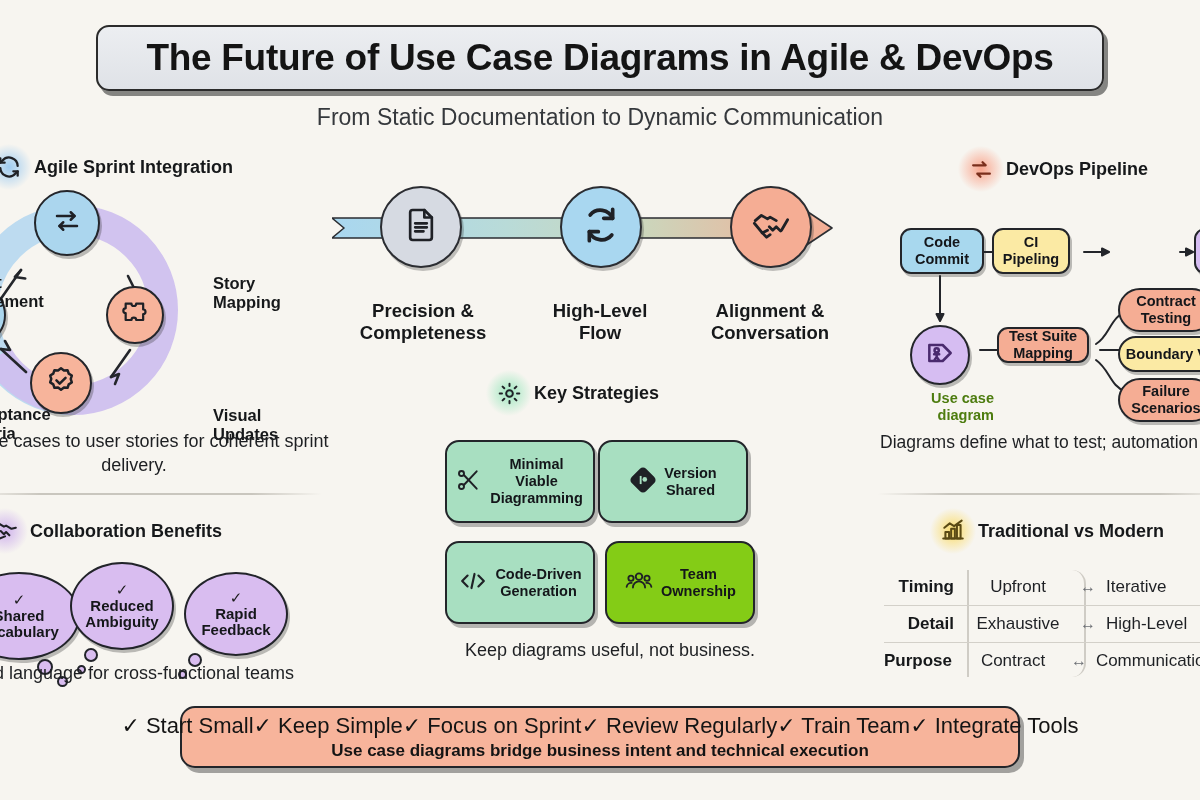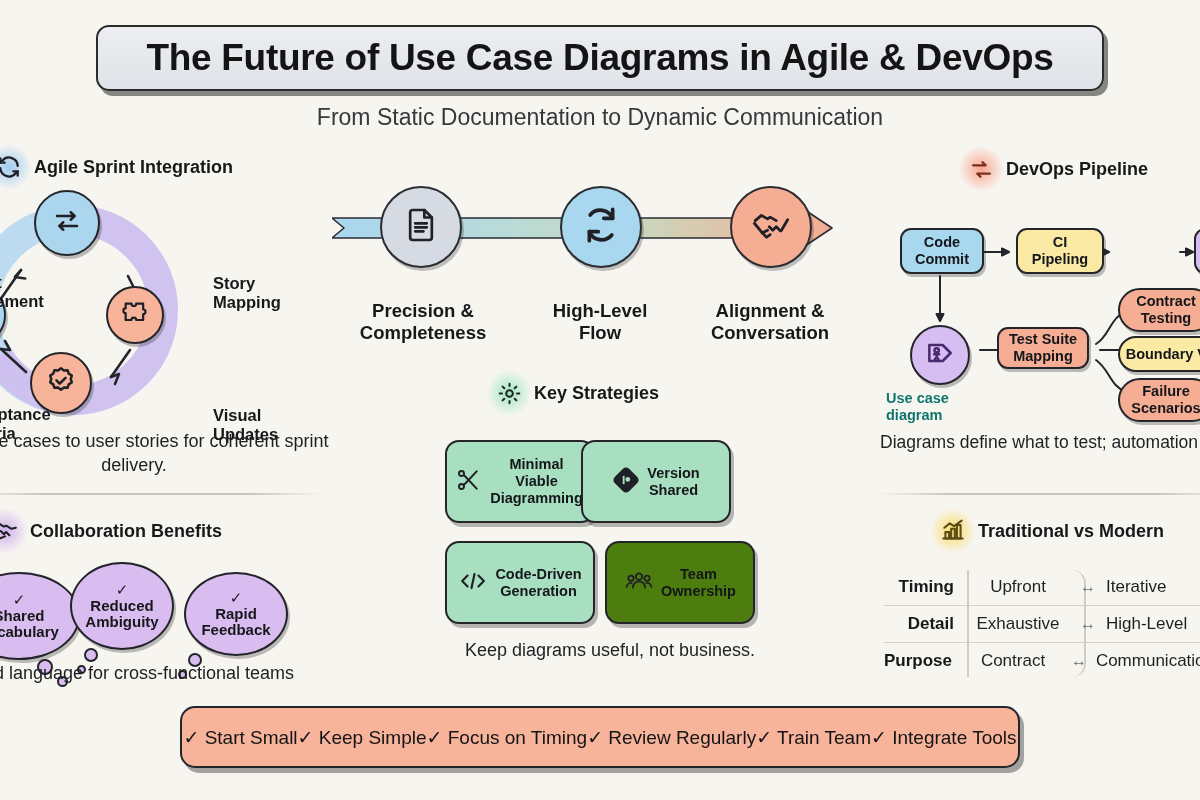--- a/index.html
+++ b/index.html
@@ -78,58 +78,58 @@
   .fnode.red  { background: #f5ad94; }
   .flabel { position: absolute; top: 300px; width: 170px; text-align: center; font-size: 18.5px; font-weight: bold; line-height: 1.2; color: #16181a; }
 
   
   .kcard {
     position: absolute; width: 150px; height: 83px; border-radius: 14px;
     border: 2.4px solid #23252a; display: flex; align-items: center; justify-content: center; gap: 7px;
     box-shadow: 3px 4px 0 rgba(45,45,45,.32); padding: 0 8px;
   }
   .kcard.green  { background: #a8dfc1; }
-  .kcard.yellow { background: #4d7c0f; }
+  .kcard.yellow { background: #84cc16; }
   .kcard .klbl { font-size: 14.5px; font-weight: bold; line-height: 1.16; text-align: center; color: #14161a; }
   .key-cap { position: absolute; left: 410px; top: 640px; width: 400px; text-align: center; font-size: 18px; color: #1d1f22; }
 
   
   .pbox {
     position: absolute; border: 2.3px solid #23252a; border-radius: 11px;
     display: flex; align-items: center; justify-content: center; text-align: center;
     font-size: 14.5px; font-weight: bold; line-height: 1.14; color: #14161a;
     box-shadow: 2px 3px 0 rgba(45,45,45,.3); padding: 0 5px;
   }
   .pbox.blue { background: #a8d8ee; }
   .pbox.yel  { background: #fbeaa4; }
   .pbox.pur  { background: #d6bdf2; }
   .pbox.red  { background: #f5ad94; }
   .pbox.pill { border-radius: 22px; }
   .devops-cap { position: absolute; left: 880px; top: 432px; width: 340px; font-size: 17.5px; color: #1d1f22; white-space: nowrap; }
-  .ucd-label { position: absolute; font-size: 14.5px; font-weight: bold; text-align: left; line-height: 1.18; color: #0f766e; }
+  .ucd-label { position: absolute; font-size: 14.5px; font-weight: bold; text-align: right; line-height: 1.18; color: #4d7c0f; }
 
   
   .ctable { position: absolute; left: 884px; top: 568px; width: 330px; }
   .crow { position: relative; display: flex; align-items: center; height: 37px; }
   .crow + .crow { border-top: 1.6px solid #d3d0c9; }
   .c-key { width: 82px; text-align: right; padding-right: 12px; font-size: 17px; font-weight: bold; color: #16181a; }
   .c-old { width: 104px; text-align: center; font-size: 17px; color: #1e2024; }
   .c-arr { width: 36px; text-align: center; font-size: 16px; color: #6c6f74; }
   .c-new { flex: 1; font-size: 17px; color: #1e2024; white-space: nowrap; }
   .brace { position: absolute; left: 83px; top: 2px; width: 2px; height: 107px; background: #cfccc5; }
   .brace2 { position: absolute; left: 188px; top: 2px; width: 14px; height: 107px; border-right: 2px solid #cfccc5; border-radius: 0 40px 40px 0; }
 
   
   .footer {
     position: absolute; left: 180px; top: 706px; width: 840px; height: 62px;
     background: #f7b49b; border: 2.4px solid #23252a; border-radius: 15px;
     box-shadow: 4px 5px 0 rgba(45,45,45,.42);
     display: flex; flex-direction: column; align-items: center; justify-content: center; gap: 2px;
   }
-  .fchips { display: flex; font-size: 19px; color: #141414; white-space: nowrap; }
+  .fchips { display: flex; font-size: 22px; color: #141414; white-space: nowrap; }
   .ftag { font-size: 17px; font-weight: bold; color: #141414; }
 </style>
 </head>
 <body>
 
 <div id="stage">
 
   <div class="title-box">
     <h1>The Future of Use Case Diagrams in Agile &amp; DevOps</h1>
   </div>
@@ -331,21 +331,21 @@
           <circle cx="6" cy="18" r="2.3"></circle>
         <path d="M20 4L8.4 16.4M20 20L8.4 7.6"></path>
       </svg>
     </span>
     <span class="klbl">
       <span>Minimal Viable</span><br>
       <span>Diagramming</span>
     </span>
   </div>
 
-  <div class="kcard green" style="left:581px; top:440px;">
+  <div class="kcard green" style="left:598px; top:440px;">
     <span>
       <svg width="28" height="28" viewBox="0 0 24 24" fill="#1f2126" stroke="#1f2126" stroke-width="1.4" stroke-linejoin="round">
         <rect x="4" y="4" width="16" height="16" rx="3" transform="rotate(45 12 12)"></rect>
         <circle cx="13.5" cy="11.5" r="2" fill="#a8dfc1" stroke="none"></circle>
         <path d="M10 8.5v7" stroke="#a8dfc1" stroke-width="1.6" fill="none"></path>
       </svg>
     </span>
     <span class="klbl">
       <span>Version</span><br>
       <span>Shared</span>
@@ -412,40 +412,40 @@
       <path d="M222 140h26"></path>
         <polygon points="248 136.5 255 140 248 143.5" fill="#23252a"></polygon>
       <path d="M218 150c14 10 14 26 30 32"></path>
         <polygon points="245 178 252 182.5 244 185" fill="#23252a"></polygon>
     </g>
   </svg>
 
   <div class="pbox blue" style="left:900px; top:228px; width:84px; height:46px;">
     <span><span>Code</span><br><span>Commit</span></span>
   </div>
-  <div class="pbox yel" style="left:1016px; top:228px; width:88px; height:46px;">
+  <div class="pbox yel" style="left:992px; top:228px; width:78px; height:46px;">
     <span><span>CI</span><br><span>Pipeling</span></span>
   </div>
   <div class="pbox pur" style="left:1194px; top:228px; width:74px; height:46px;"></div>
 
   <div class="node" style="left:910px; top:325px; width:60px; height:60px; background:#d6bdf2;">
     <span>
       <svg width="32" height="32" viewBox="0 0 24 24" fill="none" stroke="#4a2a6e" stroke-width="1.9" stroke-linecap="round" stroke-linejoin="round">
         <path d="M4 6h10l6 6-6 6H4z"></path>
           <circle cx="9.5" cy="10" r="1.6"></circle>
         <path d="M9.5 11.6v3.4M7.6 13h3.8M8 17l1.5-2M11 17L9.5 15"></path>
       </svg>
     </span>
   </div>
   <div class="ucd-label" style="left:886px; top:390px; width:108px;">
     <span>Use case</span><br>
     <span>diagram</span>
   </div>
 
-  <div class="pbox red" style="left:997px; top:327px; width:92px; height:42px;">
+  <div class="pbox red" style="left:997px; top:327px; width:92px; height:36px;">
     <span><span>Test Suite</span><br><span>Mapping</span></span>
   </div>
 
   <div class="pbox red pill" style="left:1118px; top:288px; width:96px; height:44px;">
     <span><span>Contract</span><br><span>Testing</span></span>
   </div>
   <div class="pbox yel pill" style="left:1118px; top:336px; width:104px; height:36px;">
     <span>Boundary Va</span>
   </div>
   <div class="pbox red pill" style="left:1118px; top:378px; width:96px; height:44px;">
@@ -488,20 +488,21 @@
       <div class="c-old">Contract</div>
       <div class="c-arr">↔</div>
       <div class="c-new">Communication</div>
     </div>
   </div>
 
   <div class="footer">
     <div class="fchips">
       <span>✓ Start Small</span>
       <span>✓ Keep Simple</span>
-      <span>✓ Focus on Timing</span>
+      <span>✓ Focus on Sprint</span>
       <span>✓ Review Regularly</span>
       <span>✓ Train Team</span>
       <span>✓ Integrate Tools</span>
     </div>
+    <div class="ftag">Use case diagrams bridge business intent and technical execution</div>
   </div>
 
 </div>
 
 </body></html>

